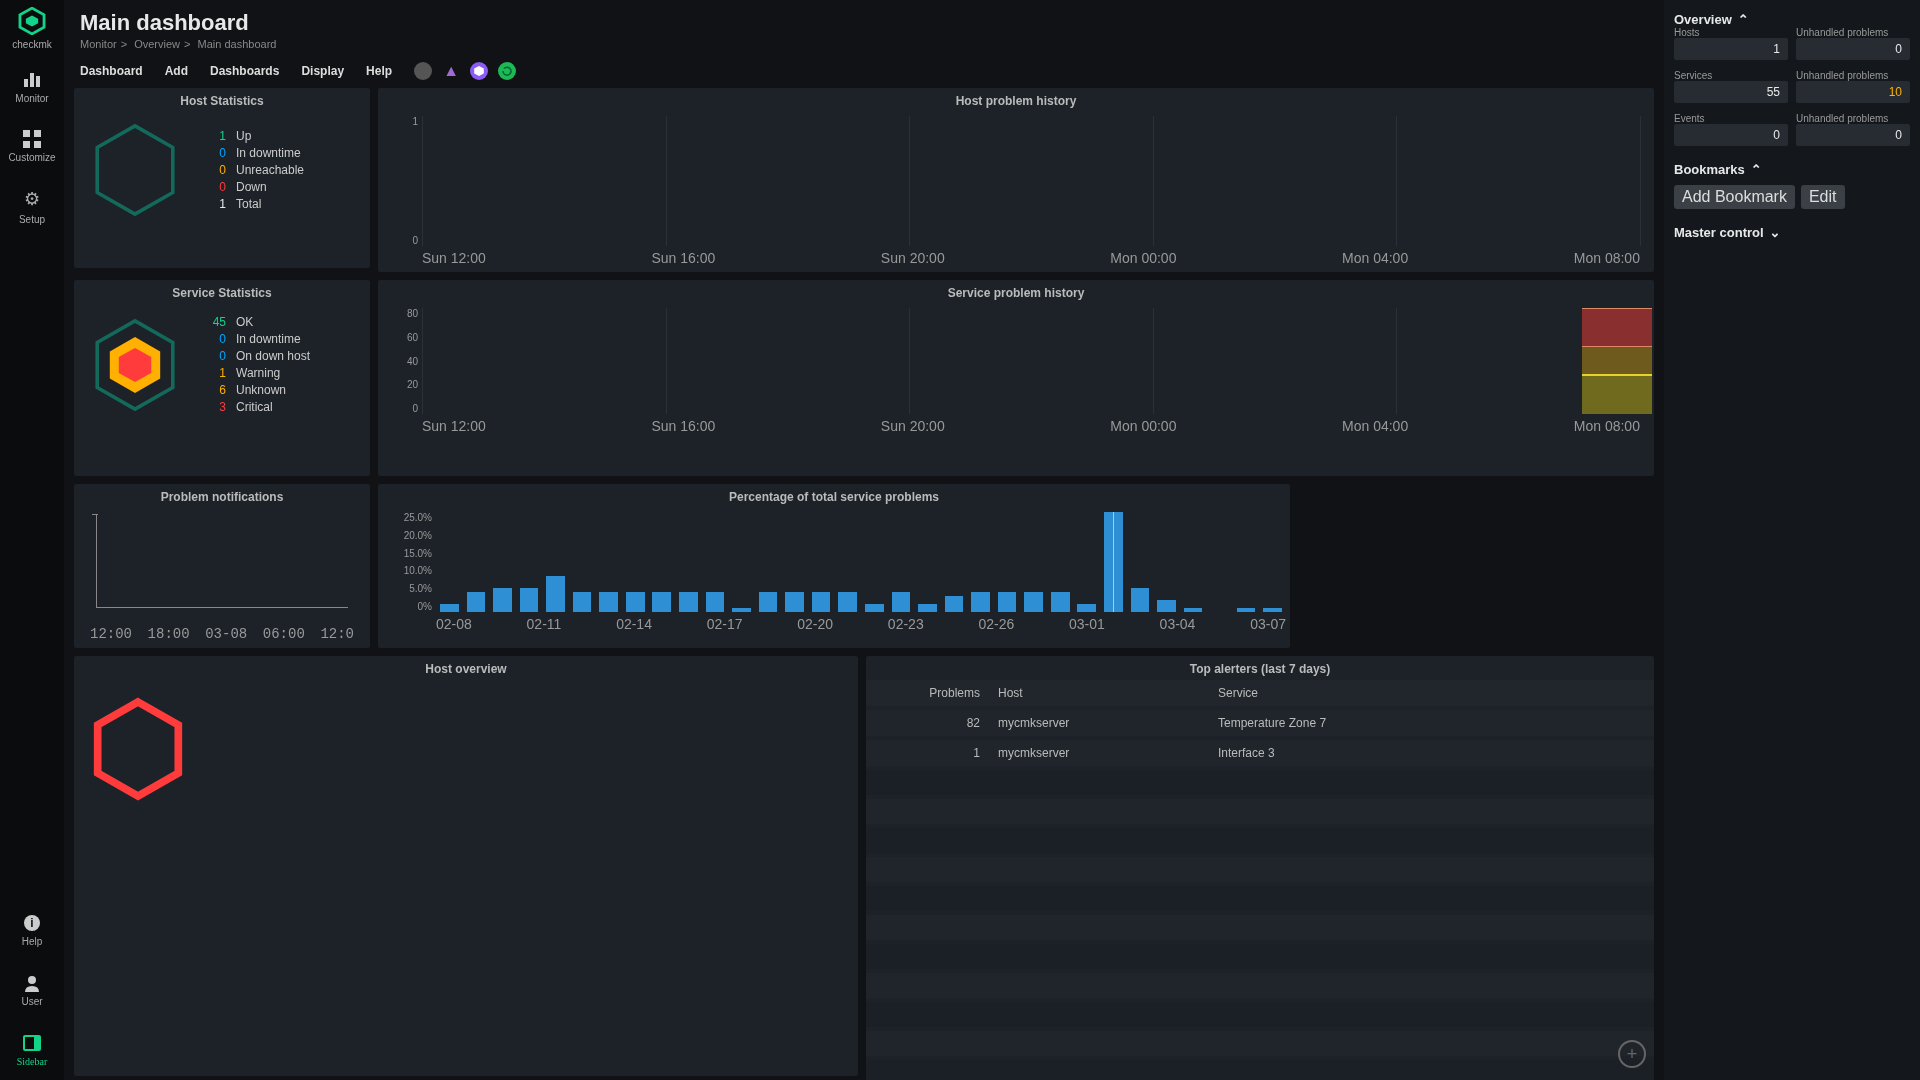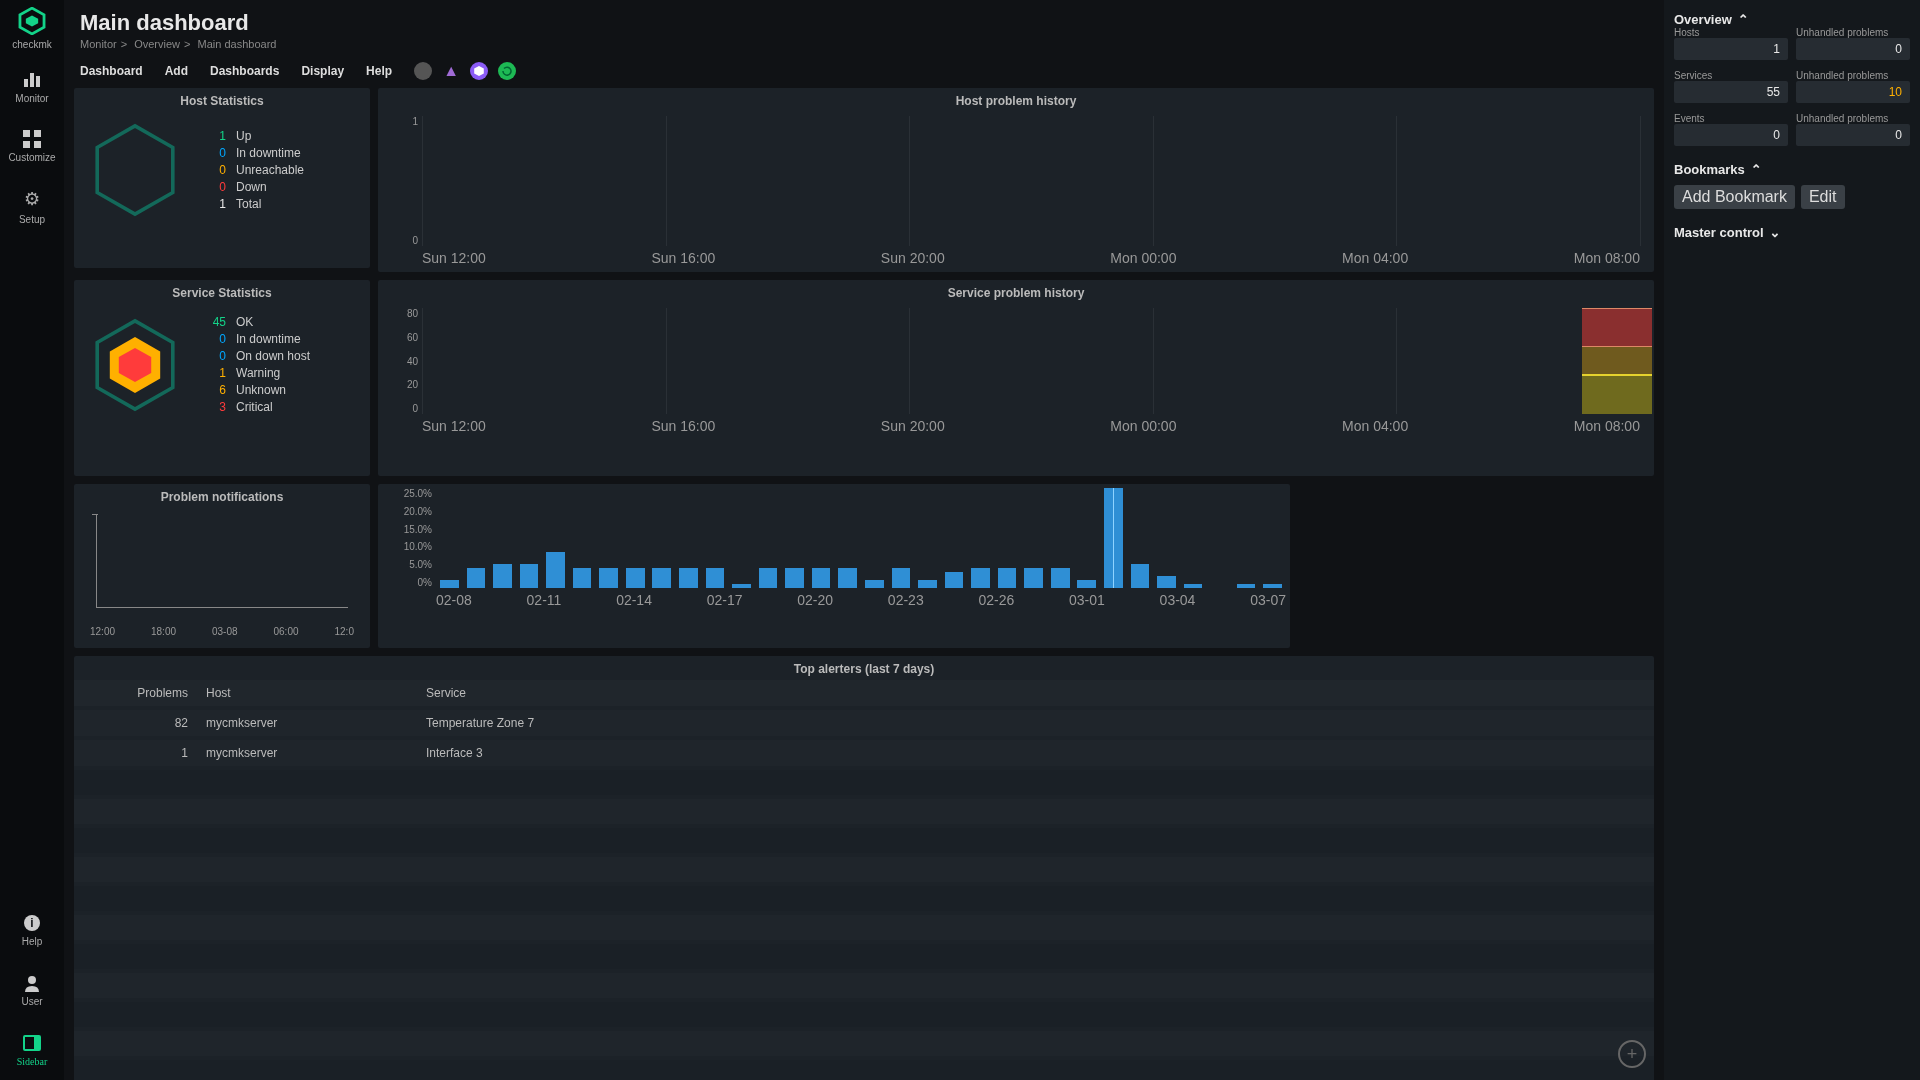--- a/index.html
+++ b/index.html
@@ -36,21 +36,21 @@
 .y-axis-pct { left:-50px; width:46px; }
 .x-axis { display:flex; justify-content:space-between; font-size:14px; color:#999; margin:2px 14px 6px 44px; }
 .x-axis-pct { margin-left:58px; margin-right:4px; }
 .grid-v { position:absolute; top:0; bottom:0; width:1px; background:#2a3036; }
 .bars-layer { position:absolute; bottom:0; left:0; right:0; height:100%; }
 .bar { position:absolute; bottom:0; background:#2f8fd5; }
 .stack-layer { position:absolute; right:-12px; top:0; width:70px; height:100%; }
 .stack-seg { position:absolute; left:0; right:0; }
 .problem-notif { width:296px; height:164px; }
 .pn-body { position:relative; height:110px; margin:6px 18px 2px 18px; }
-.pn-xaxis { display:flex; justify-content:space-between; font-size:10px; color:#999; margin:2px 16px 0 16px; }
+.pn-xaxis { display:flex; justify-content:space-between; font-size:14px; color:#999; margin:2px 16px 0 16px;font-family:Liberation Mono, monospace; }
 .host-overview { width:784px; height:420px; }
 .host-ov-body { padding:16px; }
 .alerters { flex:1; height:420px; }
 .al-table { width:100%; }
 .al-head, .al-row { display:flex; padding:6px 12px; font-size:12px; color:#bbb; }
 .al-head { background:#20262c; }
 .al-row { background:#1f252b; margin-top:4px; }
 .al-row.alt, .al-row.empty:nth-child(even) { background:#1a2026; }
 .al-row.empty { height:25px; }
 .col-prob { width:120px; text-align:right; padding-right:18px; }
@@ -305,20 +305,21 @@
         </div>
         <div class="pn-xaxis" id="pn-x">
             <span>12:00</span>
             <span>18:00</span>
             <span>03-08</span>
             <span>06:00</span>
             <span>12:0</span>
           </div>
       </div>
       <div class="panel chart-panel" style="flex:0 0 912px;height:164px">
+        <div class="panel-title">Percentage of total service problems</div>
         <div class="chart-area chart-area-pct">
           <div class="y-axis y-axis-pct" id="pct-y">
               <span>25.0%</span>
               <span>20.0%</span>
               <span>15.0%</span>
               <span>10.0%</span>
               <span>5.0%</span>
               <span>0%</span>
             </div>
           <div class="bars-layer" id="pct-bars">
@@ -367,20 +368,28 @@
             <span>02-26</span>
             <span>03-01</span>
             <span>03-04</span>
             <span>03-07</span>
           </div>
       </div>
       <div style="flex:1"></div>
     </div>
 
     <div class="row">
+      <div class="panel host-overview">
+        <div class="panel-title">Host overview</div>
+        <div class="host-ov-body">
+          <svg width="96" height="106" viewBox="0 0 100 110">
+            <polygon points="50,6 92,30 92,80 50,104 8,80 8,30" fill="none" stroke="#ff3b3b" stroke-width="8"></polygon>
+          </svg>
+        </div>
+      </div>
       <div class="panel alerters">
         <div class="panel-title">Top alerters (last 7 days)</div>
         <div class="al-table" id="alerters-table">
             <div class="al-head">
               <span class="col-prob">Problems</span>
               <span class="col-host">Host</span>
               <span class="col-service">Service</span>
             </div>
             <div class="al-row">
               <span class="col-prob">82</span>

